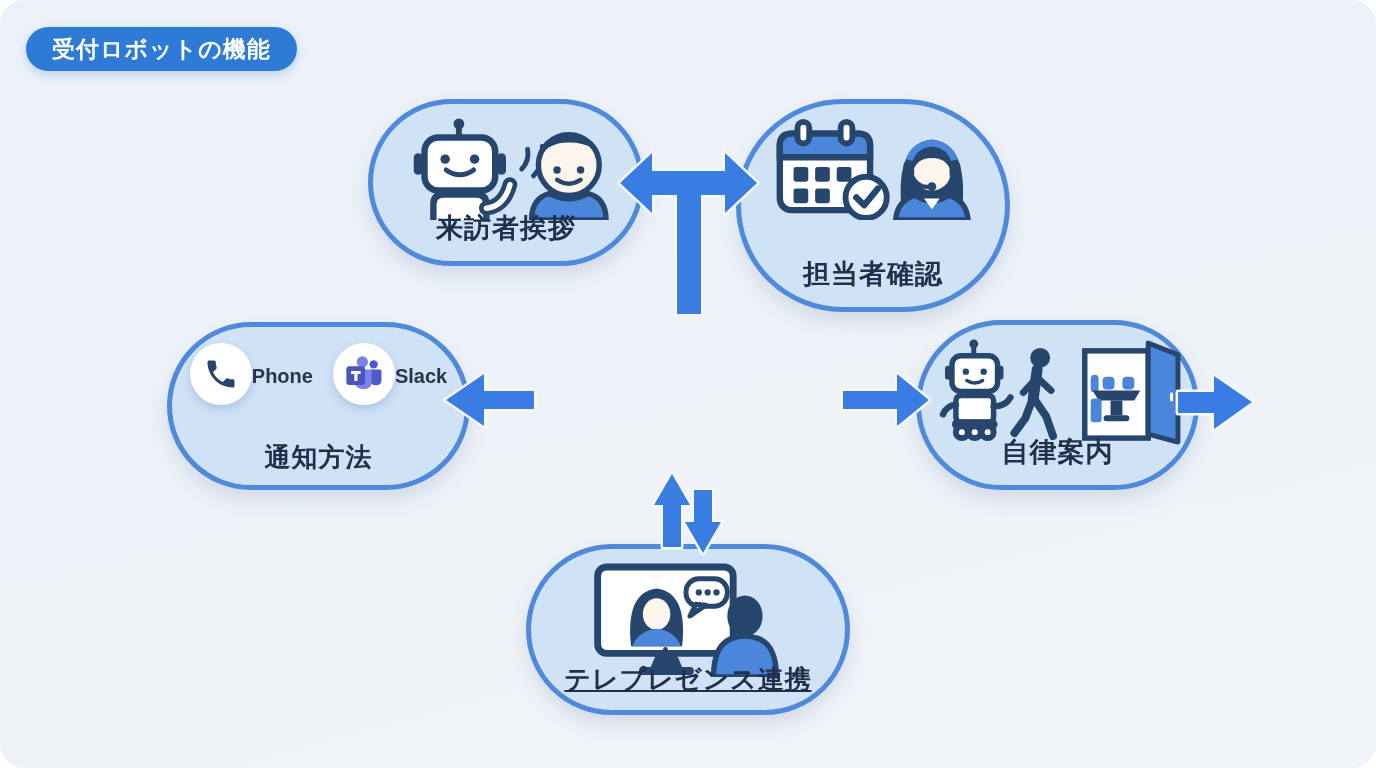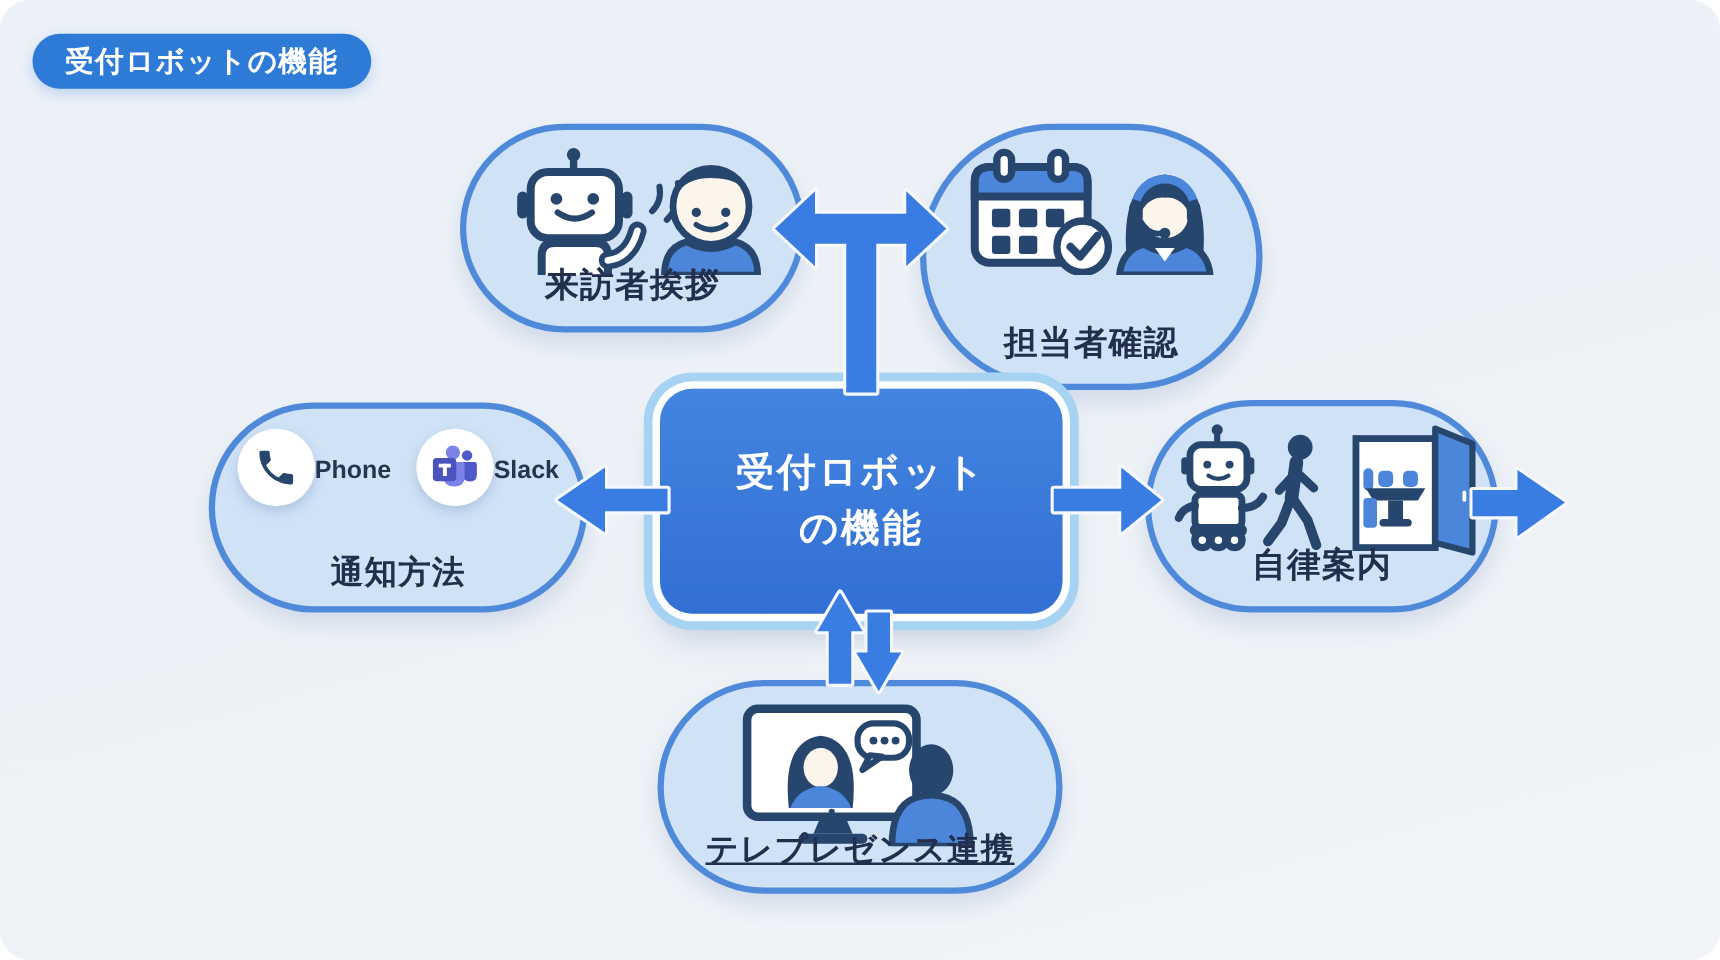--- a/index.html
+++ b/index.html
@@ -137,24 +137,20 @@
             <rect x="4.2" y="10.2" width="5.8" height="1.8" fill="#fff"></rect>
             <rect x="6.2" y="10.2" width="1.9" height="5.9" fill="#fff"></rect>
           </svg>
         </div>
         <div class="cname">Slack</div>
       </div>
     </div>
     <div class="lbl">通知方法</div>
   </div>
 
-  <div class="center">
-    <div class="ctext">受付ロボット</div>
-    <div class="ctext">の機能</div>
-  </div>
 
   <div class="node" id="node-guide">
     <div class="art">
       <svg width="248" height="112" viewBox="0 0 250 113">
         <g fill="none" stroke="#27466e">
           <circle cx="40" cy="9" r="4.5" fill="#27466e" stroke="none"></circle>
           <rect x="37.5" y="10" width="5" height="11" fill="#27466e" stroke="none"></rect>
           <rect x="11" y="31" width="6" height="14" rx="3" fill="#27466e" stroke="none"></rect>
           <rect x="64" y="31" width="6" height="14" rx="3" fill="#27466e" stroke="none"></rect>
           <rect x="18" y="21" width="46" height="36" rx="9" fill="#fff" stroke-width="5.5"></rect>

